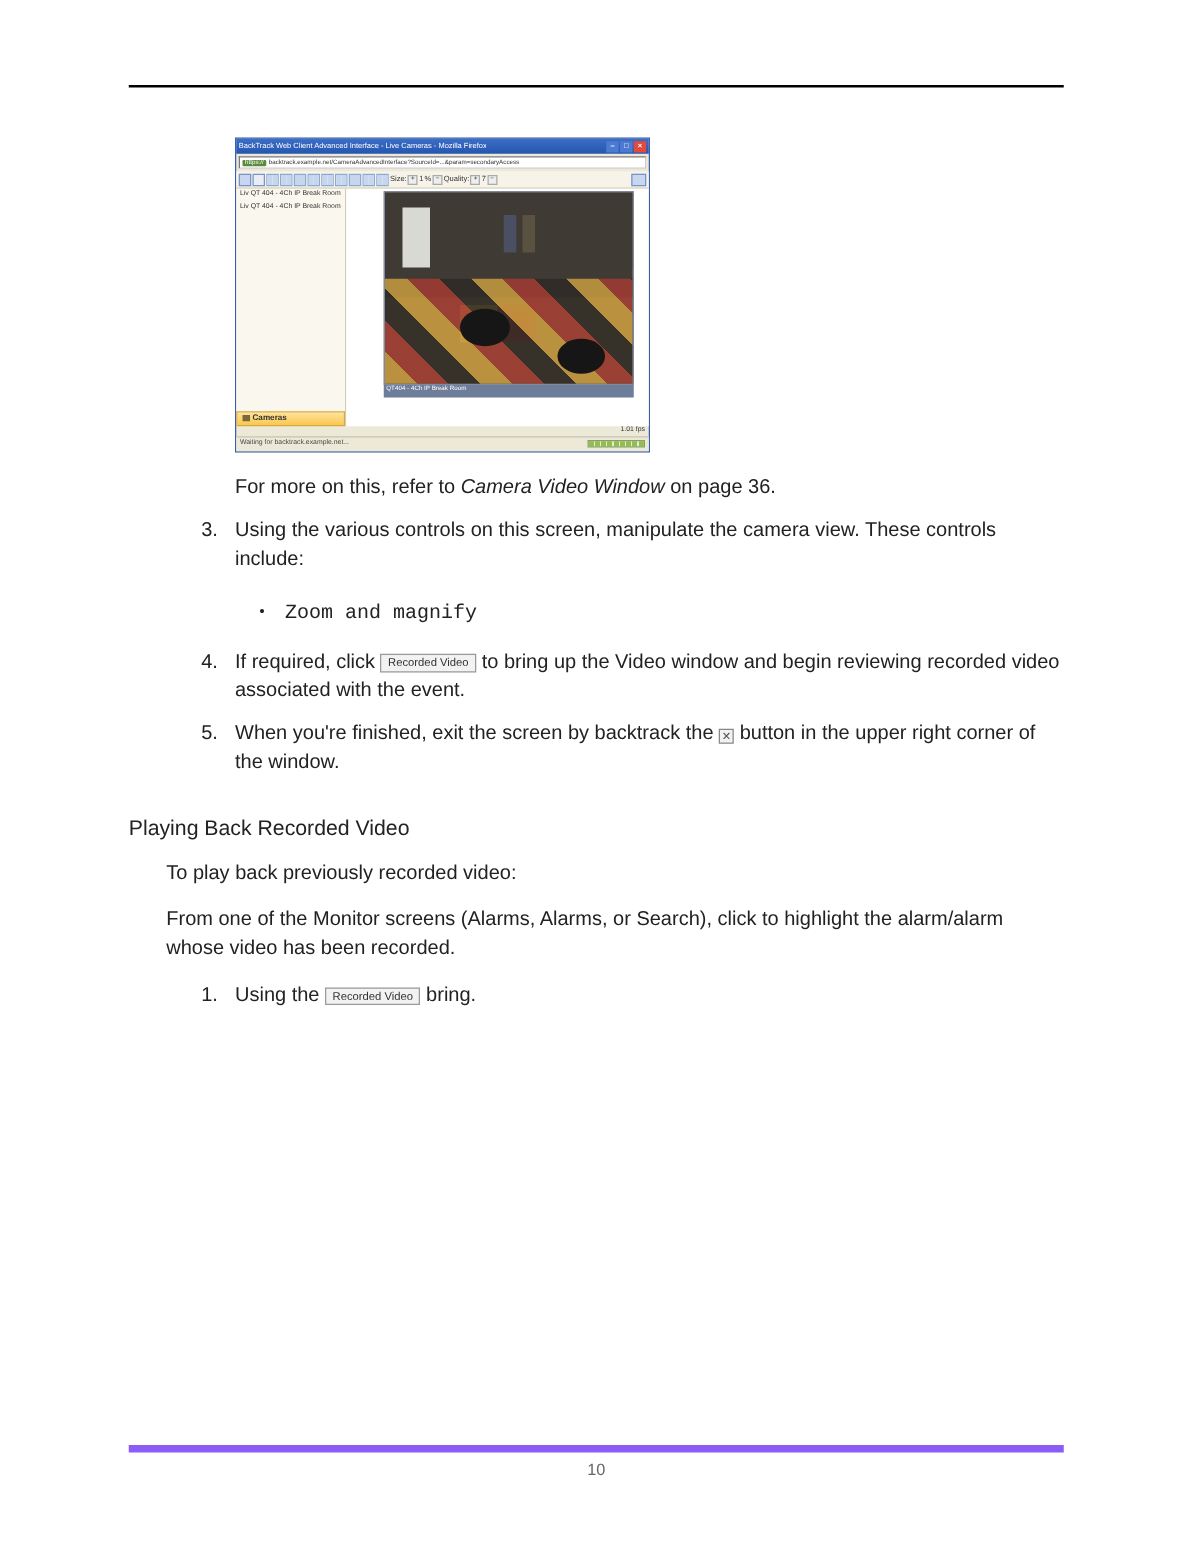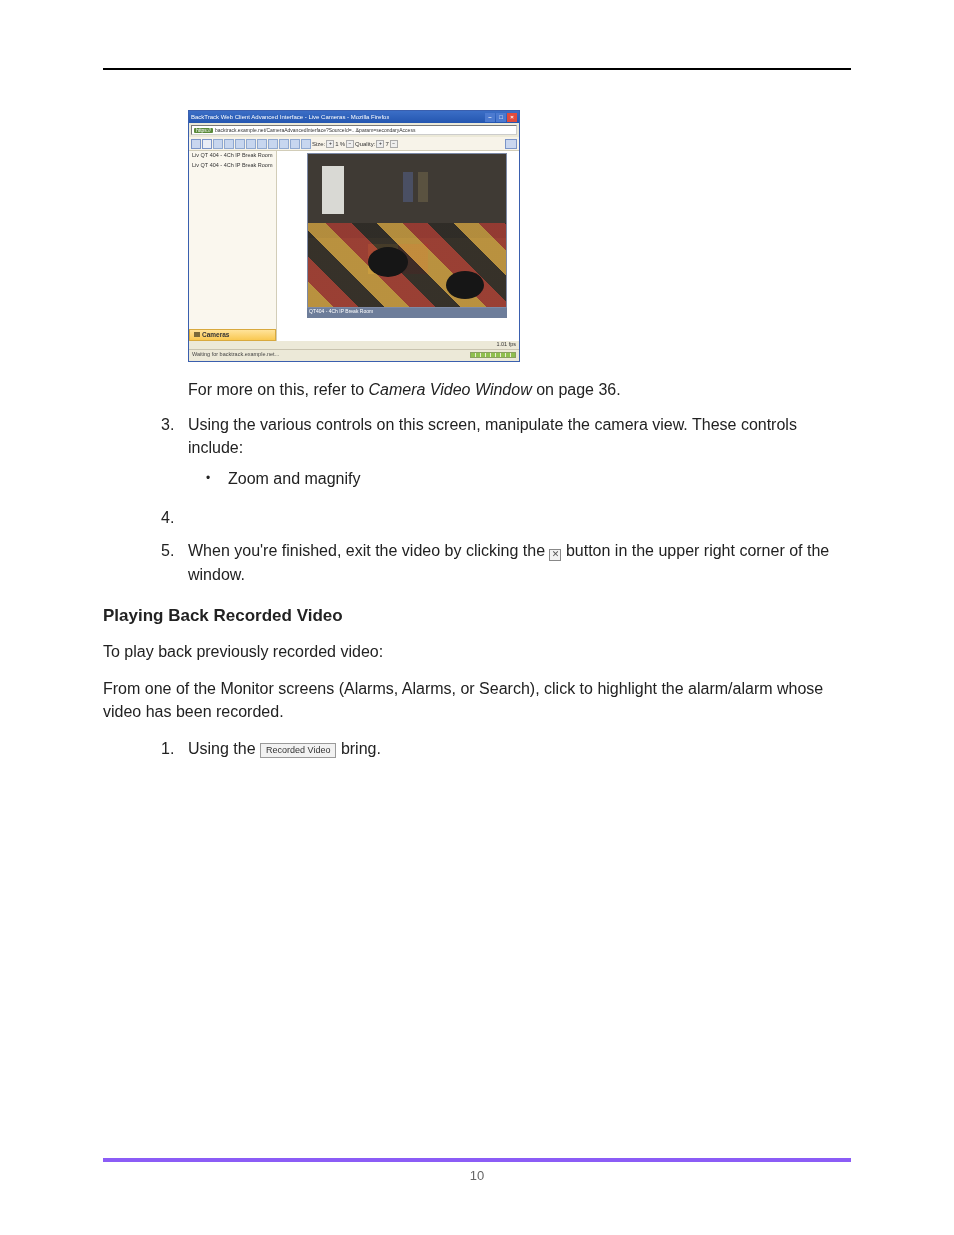--- a/index.html
+++ b/index.html
@@ -13,21 +13,21 @@
   }
   .page {
     padding: 68px 103px 0 103px;
   }
   .top-rule {
     border: none;
     border-top: 2px solid #000;
     margin-bottom: 40px;
   }
   .indent { margin-left: 85px; }
-  p { font-size: 16px; line-height: 1.45; }
+  p { font-size: 16px; line-height: 1.45; margin-left: 30px; }
   .para { margin-bottom: 12px; }
 
   
   .figure-wrap { margin-left: 85px; margin-top: 8px; margin-bottom: 16px; }
   .window {
     width: 332px;
     border: 1px solid #3a5fae;
     background: #ece9d8;
     font-size: 7px;
     line-height: 1;
@@ -121,21 +121,21 @@
 
   
   ol.main-list { list-style: none; counter-reset: none; }
   ol.main-list > li {
     display: flex; align-items: flex-start;
     margin-bottom: 10px;
     font-size: 16px; line-height: 1.45;
   }
   ol.main-list > li .num { width: 27px; flex-shrink: 0; margin-left: 58px; }
   ol.main-list > li .body { flex: 1; }
-  ul.bullets { list-style: none; margin-top: 8px; }
+  ul.bullets { list-style: none; margin-top: 20px; font-family: Liberation Mono, monospace; }
   ul.bullets li { display:flex; align-items:flex-start; margin-bottom: 6px; font-size:16px;}
   ul.bullets li::before { content: "•"; width: 22px; flex-shrink:0; margin-left: 18px; font-size: 12px; line-height: 1.9; }
 
   .inline-btn {
     display: inline-block;
     border: 1px solid #9a9a9a;
     background: #f2f2f2;
     font-size: 9px;
     padding: 1px 5px;
     vertical-align: 1px;
@@ -145,27 +145,27 @@
   }
   .inline-x {
     display:inline-flex; width:12px; height:12px; border:1px solid #888;
     align-items:center; justify-content:center; font-size:9px; vertical-align: -1px;
     background:#f2f2f2; color:#555;
   }
 
   em.ref { }
 
   h3.section {
-    font-size: 17px; font-weight: bold; margin-top: 20px; margin-bottom: 14px;
+    font-size: 17px; font-weight: normal; margin-top: 32px; margin-bottom: 14px;
   }
   .body-para { font-size:16px; line-height:1.45; margin-bottom: 14px;}
 
   .footer {
     position: absolute; left: 103px; right: 103px; bottom: 52px;
-    border-top: 4px solid #8b5cf6;
+    border-top: 6px solid #8b5cf6;
     text-align: center;
     font-size: 13px; color: #666;
     padding-top: 6px;
   }
 </style>
 </head>
 <body>
 
 <div class="page">
   <hr class="top-rule">
@@ -296,25 +296,30 @@
       <span class="num">3.</span>
       <span class="body">
         <span>Using the various controls on this screen, manipulate the camera view. These controls include:</span>
         <ul class="bullets">
           <li>Zoom and magnify</li>
         </ul>
       </span>
     </li>
     <li>
       <span class="num">4.</span>
+      <span class="body">
+        <span>If required, click </span>
+        <span class="inline-btn">Recorded Video</span>
+        <span> to bring up the Video window and begin reviewing recorded video associated with the event.</span>
+      </span>
     </li>
     <li>
       <span class="num">5.</span>
       <span class="body">
-        <span>When you're finished, exit the video by clicking the </span>
+        <span>When you're finished, exit the screen by backtrack the </span>
         <span class="inline-x">✕</span>
         <span> button in the upper right corner of the window.</span>
       </span>
     </li>
   </ol>
 
   <h3 class="section">Playing Back Recorded Video</h3>
 
   <p class="body-para">To play back previously recorded video:</p>
   <p class="body-para">From one of the Monitor screens (Alarms, Alarms, or Search), click to highlight the alarm/alarm whose video has been recorded.</p>

